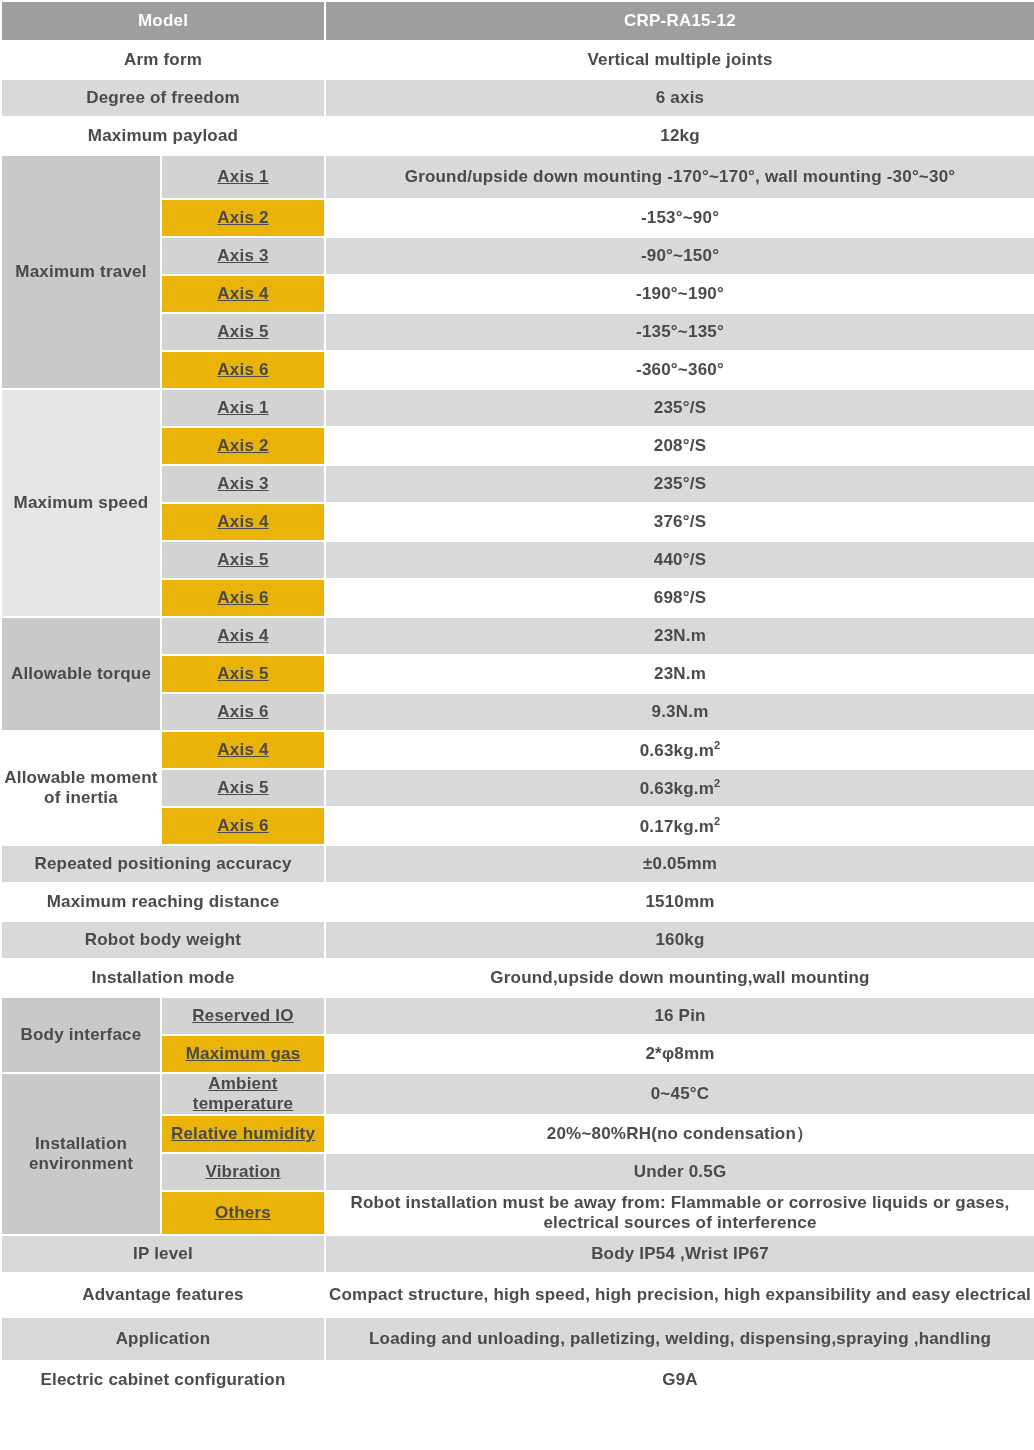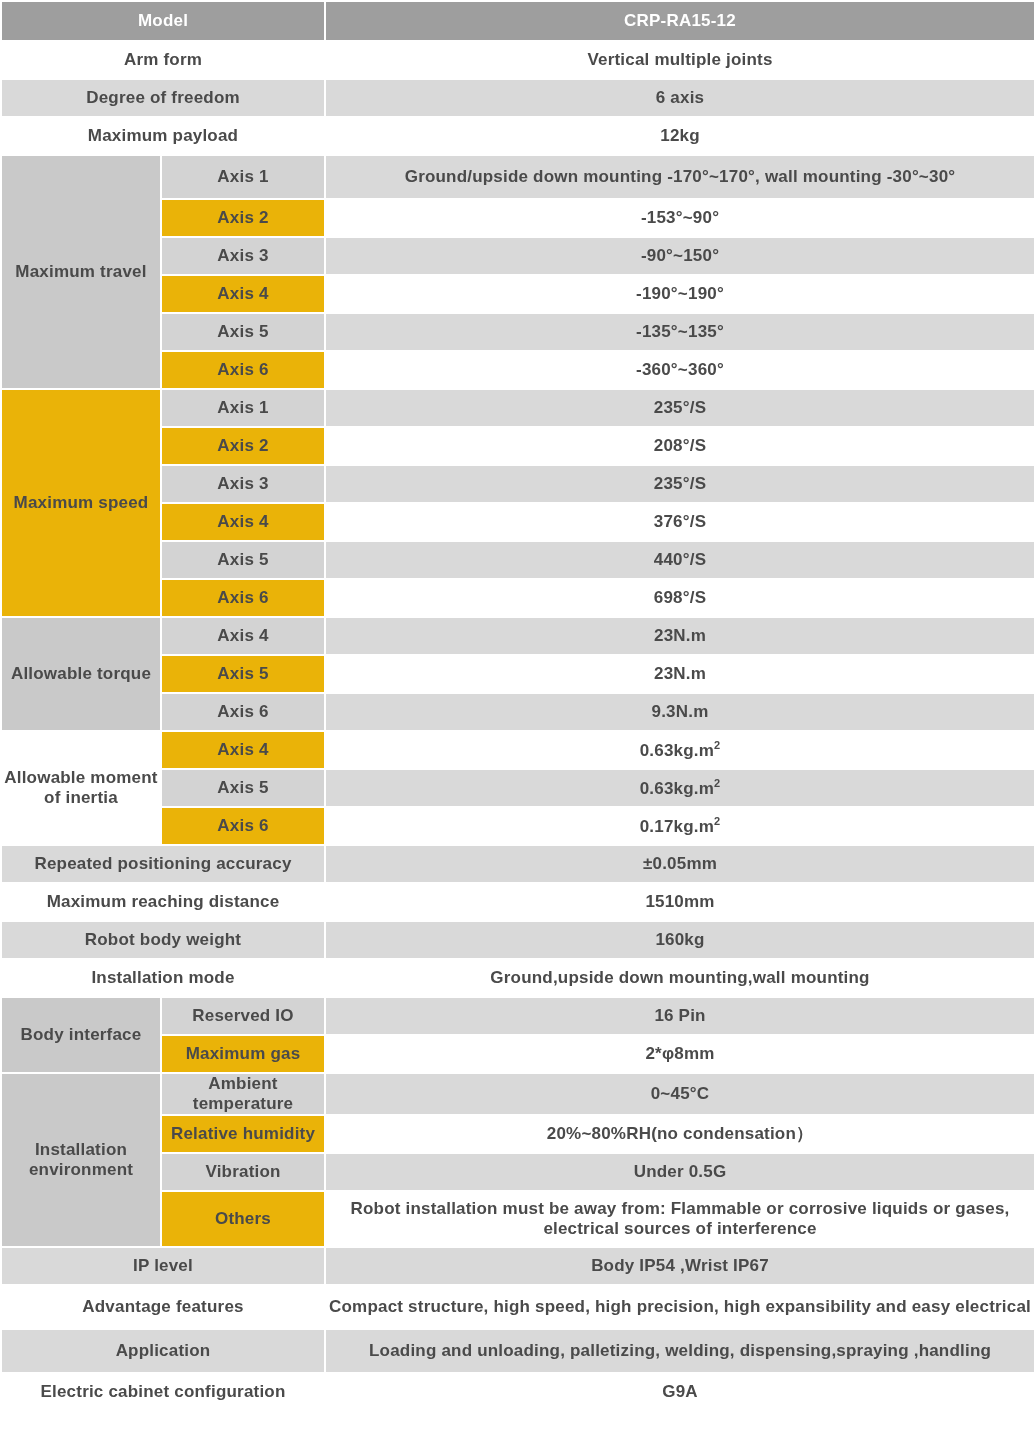--- a/index.html
+++ b/index.html
@@ -32,37 +32,37 @@
   
   col.c-label { width: 160px; }
   col.c-sub   { width: 164px; }
   col.c-val   { width: 710px; }
 
   
   .sh-dark   { background: #9e9e9e; color: #ffffff; margin-top: 48px; }
   .sh-grayA  { background: #d9d9d9; }
   .sh-grayB  { background: #ffffff; }
   .sh-groupA { background: #c9c9c9; margin-left: 13px; }
-  .sh-groupB { background: #eab308; }
+  .sh-groupB { background: #e5e5e5; }
   .sh-groupC { background: #ffffff; }
   .sh-subA   { background: #d3d3d3; }
   .sh-subB   { background: #eab308; }
 
   td.label { font-size: 18px; }
-  td.sub   { font-size: 17px; }
+  td.sub   { font-size: 17px; text-decoration: underline; }
   td.val   { font-size: 18px; }
   td.header { font-size: 19px; letter-spacing: 1px; }
 
   .tall { line-height: 1.18; }
   sup { font-size: 11px; vertical-align: super; }
 
   .r-h { height: 40px; }
   .r-n { height: 38px; }
   .r-t { height: 44px; }
-  .r-xl { height: 56px; padding-left: 48px; }
+  .r-xl { height: 44px; padding-left: 48px; }
 </style>
 </head>
 <body>
 
 <table class="spec">
   <colgroup>
     <col class="c-label">
       <col class="c-sub">
       <col class="c-val">
   </colgroup>

